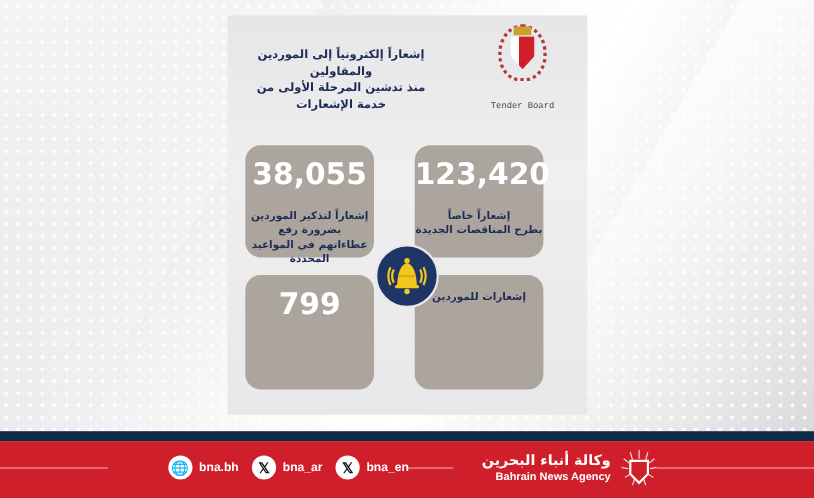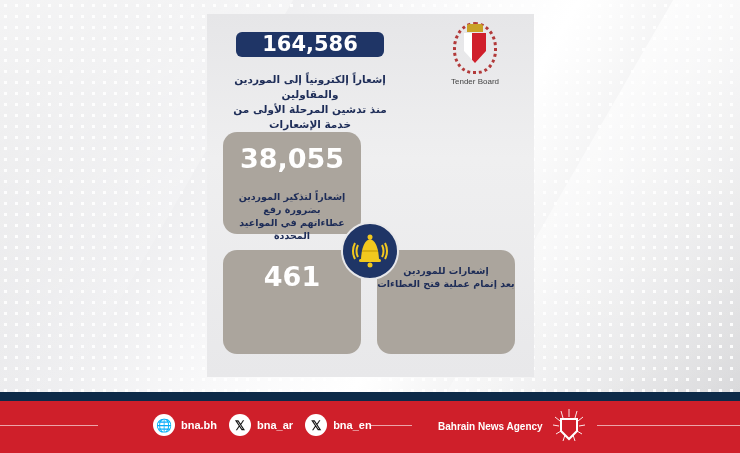--- a/index.html
+++ b/index.html
@@ -43,42 +43,42 @@
     .crest .shield {
       position: absolute; left: 11px; top: 11px; width: 22px; height: 30px;
       background: linear-gradient(90deg, #ffffff 0 35%, #d01f2b 35% 100%);
       clip-path: polygon(0 0, 100% 0, 100% 60%, 50% 100%, 0 60%);
     }
     .logo-ar {
       margin-top: 6px; font-family: "DejaVu Serif", serif; font-size: 12px; color: #222;
       font-weight: bold; letter-spacing: -0.5px;
     }
     .logo-en {
-      font-family: Liberation Sans, sans-serif; font-size: 8px; color: #444; margin-top: 3px; direction: ltr;
+      font-family: Liberation Mono, monospace; font-size: 8px; color: #444; margin-top: 18px; direction: ltr;
     }
     .intro {
       position: absolute; left: 18px; top: 14px; width: 170px; text-align: center;
     }
     .tagline {
       font-size: 9.5px; color: #c4373a; line-height: 12px;
     }
     .headline {
       font-size: 11px; color: #1d2c57; font-weight: bold; line-height: 14px;
     }
     .total-pill {
       margin: 4px auto 0; width: 148px; height: 25px; border-radius: 6px;
       background: #1f3566; color: #fff; font-family: "DejaVu Sans", sans-serif;
       font-weight: bold; font-size: 21px; line-height: 25px; direction: ltr; text-align: center;
     }
     .sub1, .sub2 {
       font-size: 10.5px; color: #1d2c57; font-weight: bold; line-height: 15px;
     }
     .sub1 { margin-top: 15px; }
     .card {
-      position: absolute; width: 138px; background: #aba59d; border-radius: 14px;
+      position: absolute; width: 117px; background: #aba59d; border-radius: 14px;
       text-align: center; color: #ffffff;
     }
     .card .num {
       font-family: "DejaVu Sans", sans-serif; font-weight: bold; font-size: 27px;
       line-height: 34px; margin-top: 10px; direction: ltr;
     }
     .card .l1, .card .l2 {
       font-size: 9.5px; color: #1d2c57; font-weight: bold; line-height: 13px;
     }
     .card .l1 { margin-top: 14px; }
@@ -128,39 +128,42 @@
   <div class="logo">
     <div class="crest">
       <div class="wreath"></div>
       <div class="crown"></div>
       <div class="shield"></div>
     </div>
     <div class="logo-en">Tender Board</div>
   </div>
 
   <div class="intro">
-    <div class="total-pill">164,586</div>
     <div class="sub1">إشعاراً إلكترونياً إلى الموردين والمقاولين</div>
     <div class="sub2">منذ تدشين المرحلة الأولى من خدمة الإشعارات</div>
   </div>
 
+  <div class="card c-tr" style="left:170px">
+    <div class="num">123,420</div>
+    <div class="l1">إشعاراً خاصاً</div>
+    <div class="l2">بطرح المناقصات الجديدة</div>
+  </div>
 
   <div class="card c-tl" style="left:16px">
     <div class="num">38,055</div>
     <div class="l1">إشعاراً لتذكير الموردين بضرورة رفع</div>
     <div class="l2">عطاءاتهم في المواعيد المحددة</div>
   </div>
 
   <div class="card c-br" style="left:170px">
     <div class="l1">إشعارات للموردين</div>
-    <div class="l2">بعد إتمام عملية فتح العطاءات</div>
   </div>
 
   <div class="card c-bl" style="left:16px">
-    <div class="num">461</div>
+    <div class="num">799</div>
   </div>
 
   <div class="bell" style="left:134px">
     <svg width="44" height="36" viewBox="0 0 44 36">
       <path d="M7 10 Q3 18 7 26" stroke="#f2c81e" stroke-width="2" fill="none"></path>
       <path d="M10 12 Q7 18 10 24" stroke="#f2c81e" stroke-width="2" fill="none"></path>
       <path d="M37 10 Q41 18 37 26" stroke="#f2c81e" stroke-width="2" fill="none"></path>
       <path d="M34 12 Q37 18 34 24" stroke="#f2c81e" stroke-width="2" fill="none"></path>
       <circle cx="22" cy="4" r="2.5" fill="#f2c81e"></circle>
       <path d="M13 26 Q14 8 22 6 Q30 8 31 26 Z" fill="#f2c81e"></path>
@@ -182,20 +185,21 @@
     <span class="ic">🌐</span>
     <span>bna.bh</span>
     <span class="ic" style="margin-left:6px">𝕏</span>
     <span>bna_ar</span>
     <span class="ic" style="margin-left:6px">𝕏</span>
     <span>bna_en</span>
   </div>
 
   <div class="bna-logo">
     <div class="bna-text">
+      <div class="bna-ar">وكالة أنباء البحرين</div>
       <div class="bna-en">Bahrain News Agency</div>
     </div>
     <svg width="36" height="40" viewBox="0 0 36 40">
       <g stroke="#fff" stroke-width="1" opacity="0.9">
         <line x1="18" y1="2" x2="18" y2="10"></line>
           <line x1="10" y1="4" x2="12" y2="11"></line>
           <line x1="26" y1="4" x2="24" y2="11"></line>
         <line x1="4" y1="10" x2="9" y2="14"></line>
           <line x1="32" y1="10" x2="27" y2="14"></line>
         <line x1="2" y1="18" x2="8" y2="19"></line>

